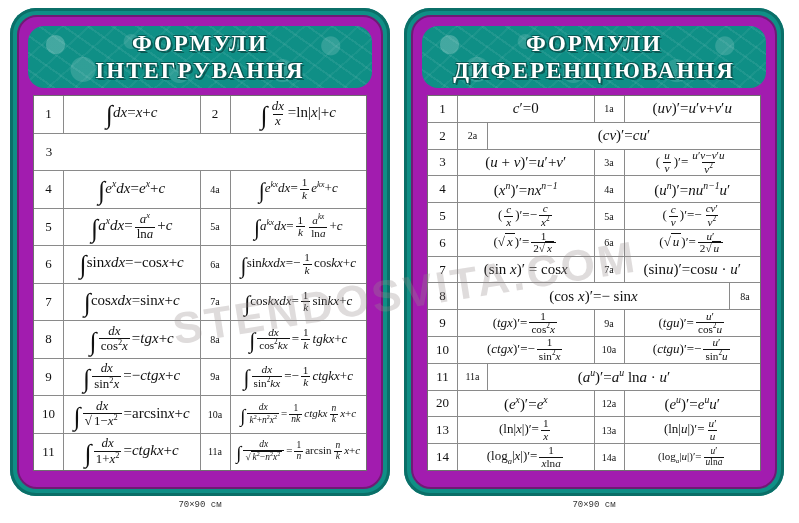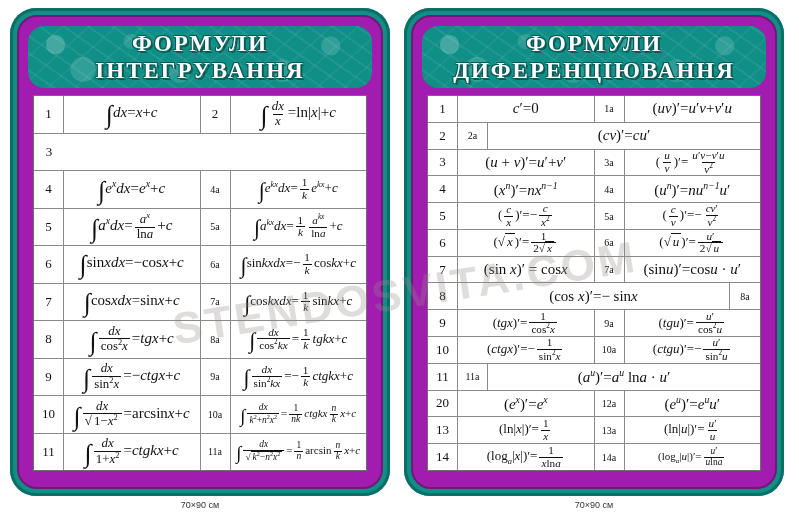--- a/index.html
+++ b/index.html
@@ -99,21 +99,21 @@
   .fr{display:inline-flex;flex-direction:column;align-items:center;vertical-align:middle;margin:0 2px;position:relative;top:0;}
   .fr .t{padding:0 2px;font-size:.86em;line-height:1.05;}
   .fr .b{padding:0 2px;font-size:.86em;line-height:1.05;border-top:1px solid #111;}
   .intg{font-size:1.7em;line-height:0.6;vertical-align:-0.25em;font-family:"Liberation Serif",serif;}
   .sup{font-size:.65em;vertical-align:super;}
   .sub{font-size:.65em;vertical-align:sub;}
   .rad{border-top:1px solid #111;padding:0 2px;}
 
   .size{
     position:absolute;width:380px;text-align:center;
-    top:500px;font-family:Liberation Sans, sans-serif;font-size:9px;color:#333;
+    top:500px;font-family:Liberation Mono, monospace;font-size:9px;color:#333;
   }
   .size.left{left:10px;}
   .size.right{left:404px;}
 
   .watermark{
     position:absolute;left:60px;top:268px;width:690px;
     transform:rotate(-9deg);
     font-family:"Liberation Sans",sans-serif;
     font-weight:bold;font-size:44px;letter-spacing:3px;
     color:rgba(150,140,140,.30);

